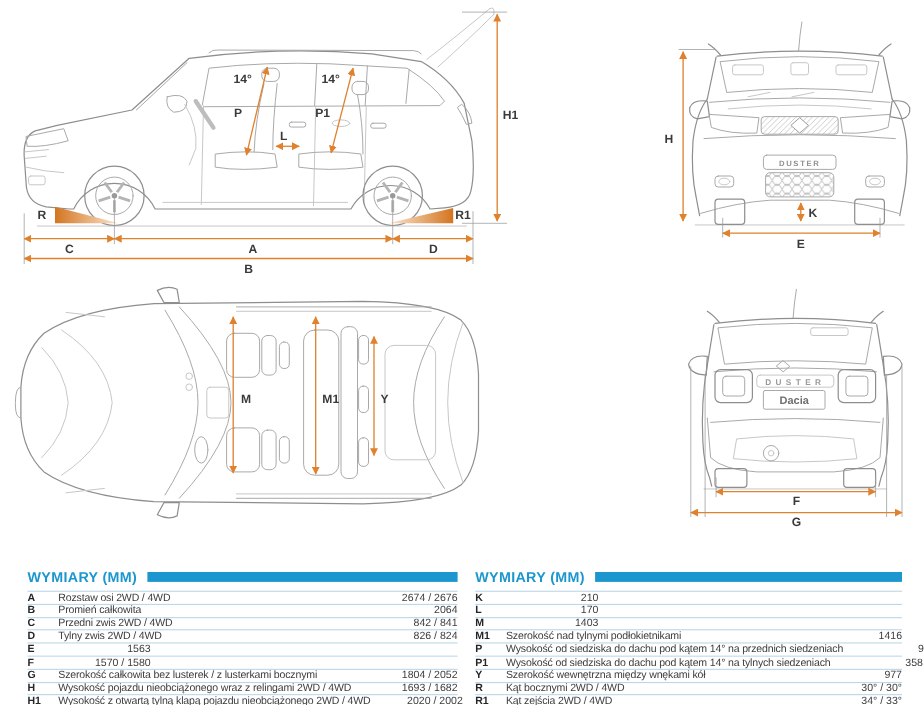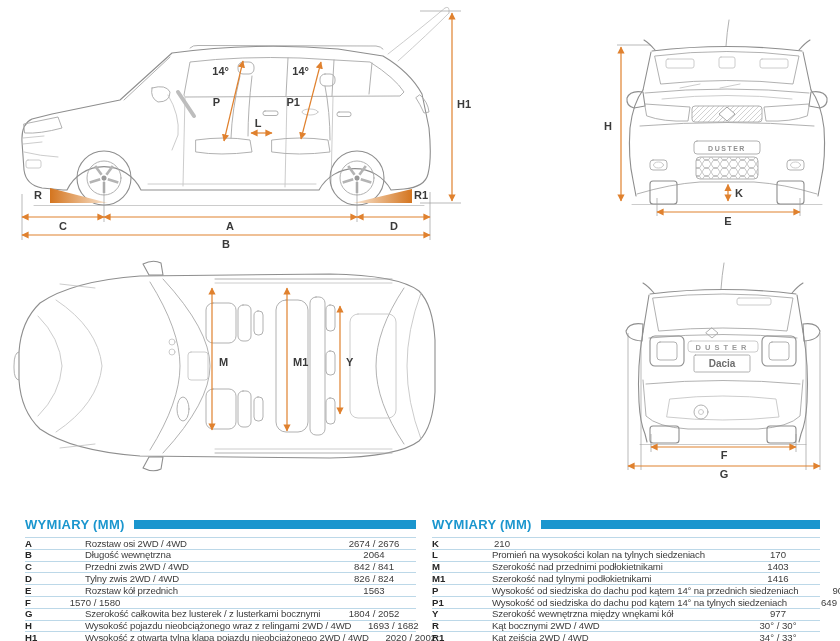--- a/index.html
+++ b/index.html
@@ -26,22 +26,22 @@
   .dim-table { position:absolute; top:0; }
   #table-left  { left:25px;  width:391px; }
   #table-right { left:432px; width:388px; }
   .thead { display:flex; align-items:center; margin-bottom:5px; }
   .ttitle { font-size:13px; font-weight:bold; color:#1B96CE; white-space:nowrap; letter-spacing:0.3px; }
   .tbar { flex:1; height:9px; background:#1B96CE; margin-left:9px; }
   .trows { border-top:1px solid #BCD8E8; }
   .trow { display:flex; align-items:center; border-bottom:1px solid #BCD8E8;
           height:10.8px; font-size:9.6px; color:#3c3c3c; line-height:1; }
   .tkey { width:28px; font-weight:bold; color:#262626; flex-shrink:0; }
-  .tlabel { flex:1; white-space:nowrap; letter-spacing:-0.15px;margin-left:32px; }
-  .tvalue { width:84px; text-align:center; flex-shrink:0; white-space:nowrap; }
+  .tlabel { flex:1; white-space:nowrap; letter-spacing:-0.15px; }
+  .tvalue { width:84px; text-align:right; flex-shrink:0; white-space:nowrap; }
 </style>
 </head>
 <body>
 
 <div class="page">
 
 <svg class="diagrams" width="840" height="512" viewBox="0 0 840 512">
   <defs>
     <marker id="ma" viewBox="0 0 6 6" refX="5.5" refY="3" markerWidth="6" markerHeight="6" orient="auto-start-reverse">
       <path d="M0,0 L6,3 L0,6 Z" fill="#E0812E"></path>
@@ -290,36 +290,35 @@
       <span class="tbar"></span>
     </div>
     <div class="trows">
           <div class="trow">
             <span class="tkey">A</span>
             <span class="tlabel">Rozstaw osi 2WD / 4WD</span>
             <span class="tvalue">2674 / 2676</span>
           </div>
           <div class="trow">
             <span class="tkey">B</span>
-            <span class="tlabel">Długość wewnętrzna</span>
+            <span class="tlabel">Promień całkowita</span>
             <span class="tvalue">2064</span>
           </div>
           <div class="trow">
             <span class="tkey">C</span>
             <span class="tlabel">Przedni zwis 2WD / 4WD</span>
             <span class="tvalue">842 / 841</span>
           </div>
           <div class="trow">
             <span class="tkey">D</span>
             <span class="tlabel">Tylny zwis 2WD / 4WD</span>
             <span class="tvalue">826 / 824</span>
           </div>
           <div class="trow">
             <span class="tkey">E</span>
-            <span class="tlabel">Rozstaw kół przednich</span>
             <span class="tvalue">1563</span>
           </div>
           <div class="trow">
             <span class="tkey">F</span>
             <span class="tvalue">1570 / 1580</span>
           </div>
           <div class="trow">
             <span class="tkey">G</span>
             <span class="tlabel">Szerokość całkowita bez lusterek / z lusterkami bocznymi</span>
             <span class="tvalue">1804 / 2052</span>
@@ -341,42 +340,40 @@
       <span class="ttitle">WYMIARY (MM)</span>
       <span class="tbar"></span>
     </div>
     <div class="trows">
           <div class="trow">
             <span class="tkey">K</span>
             <span class="tvalue">210</span>
           </div>
           <div class="trow">
             <span class="tkey">L</span>
-            <span class="tlabel">Promień na wysokości kolan na tylnych siedzeniach</span>
             <span class="tvalue">170</span>
           </div>
           <div class="trow">
             <span class="tkey">M</span>
-            <span class="tlabel">Szerokość nad przednimi podłokietnikami</span>
             <span class="tvalue">1403</span>
           </div>
           <div class="trow">
             <span class="tkey">M1</span>
             <span class="tlabel">Szerokość nad tylnymi podłokietnikami</span>
             <span class="tvalue">1416</span>
           </div>
           <div class="trow">
             <span class="tkey">P</span>
             <span class="tlabel">Wysokość od siedziska do dachu pod kątem 14° na przednich siedzeniach</span>
             <span class="tvalue">900</span>
           </div>
           <div class="trow">
             <span class="tkey">P1</span>
             <span class="tlabel">Wysokość od siedziska do dachu pod kątem 14° na tylnych siedzeniach</span>
-            <span class="tvalue">649</span>
+            <span class="tvalue">358</span>
           </div>
           <div class="trow">
             <span class="tkey">Y</span>
             <span class="tlabel">Szerokość wewnętrzna między wnękami kół</span>
             <span class="tvalue">977</span>
           </div>
           <div class="trow">
             <span class="tkey">R</span>
             <span class="tlabel">Kąt bocznymi 2WD / 4WD</span>
             <span class="tvalue">30° / 30°</span>

